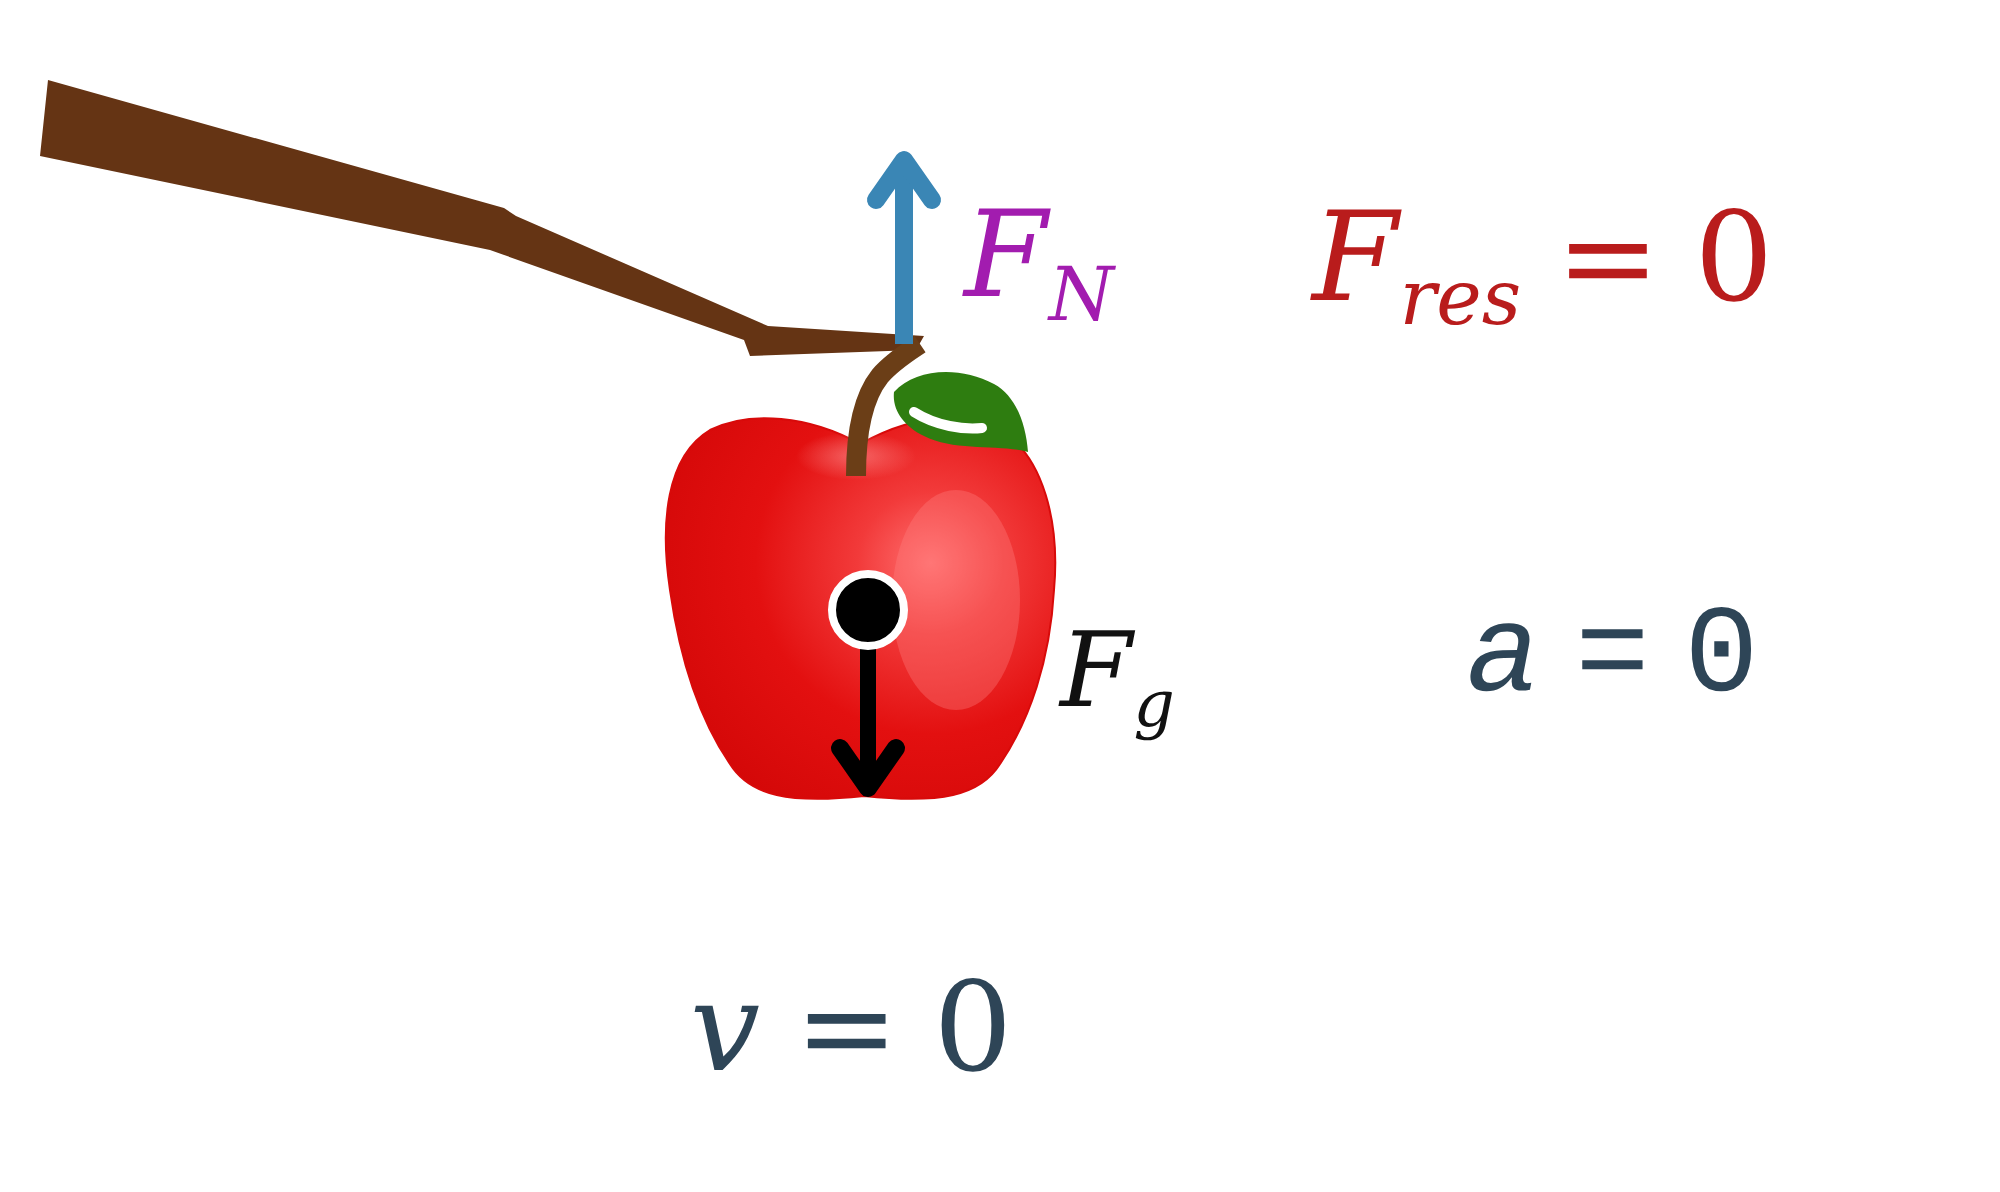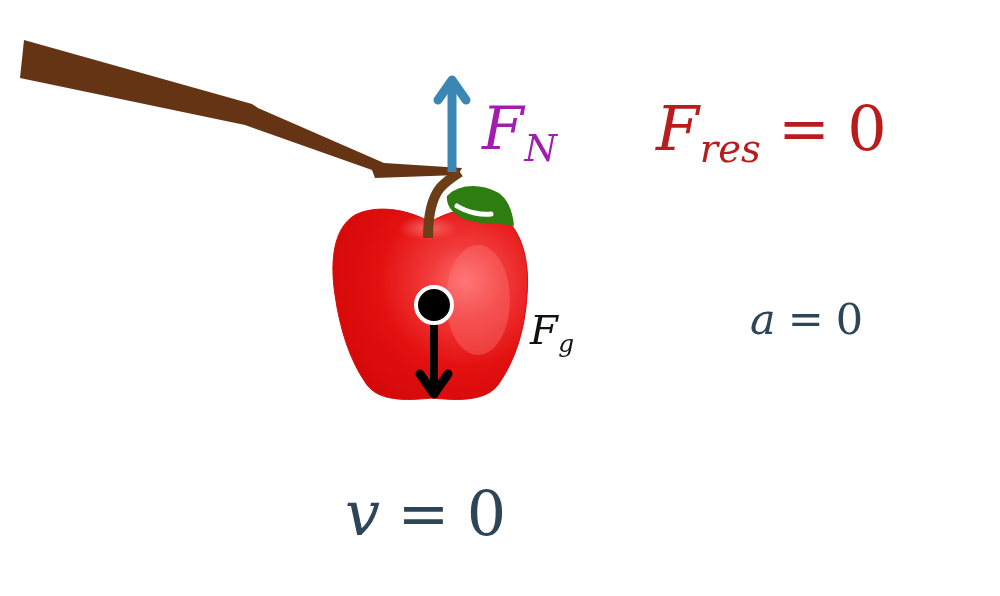--- a/index.html
+++ b/index.html
@@ -6,23 +6,23 @@
     body { width: 1000px; height: 596px; position: relative; overflow: hidden; }
     #diagram { position: absolute; left: 0; top: 0; width: 1000px; height: 596px; }
     .math { font-family: "DejaVu Serif", "Liberation Serif", serif; }
     .label { position: absolute; white-space: nowrap; line-height: 1; }
     .it { font-style: italic; }
     .sub { font-style: italic; font-size: 0.62em; position: relative; top: 0.32em; margin-left: 0.02em; }
     .eq { margin: 0 0.28em; font-style: normal; }
     .num { font-style: normal; }
 
     #label-fn { left: 482px; top: 98px; font-size: 60px; color: #a21caf; }
-    #label-fg { left: 530px; top: 310px; font-size: 40px; color: #111111; }
+    #label-fg { left: 530px; top: 310px; font-size: 52px; color: #111111; }
     #label-fres { left: 656px; top: 98px; font-size: 62px; color: #b91c1c; }
-    #label-a { left: 750px; top: 298px; font-size: 43px; color: #2e4557; }
+    #label-a { left: 733px; top: 298px; font-size: 62px; color: #2e4557; font-family: Liberation Mono, monospace; }
     #label-v { left: 345px; top: 452px; font-size: 62px; color: #2e4557; margin-top: 31px; }
   </style>
 </head>
 <body>
 
 <svg id="diagram" viewBox="0 0 1000 596" xmlns="http://www.w3.org/2000/svg">
   <defs>
     <radialGradient id="appleGrad" cx="0.68" cy="0.38" r="0.75">
       <stop offset="0" stop-color="#ff7070"></stop>
       <stop offset="0.25" stop-color="#f23a3a"></stop>

